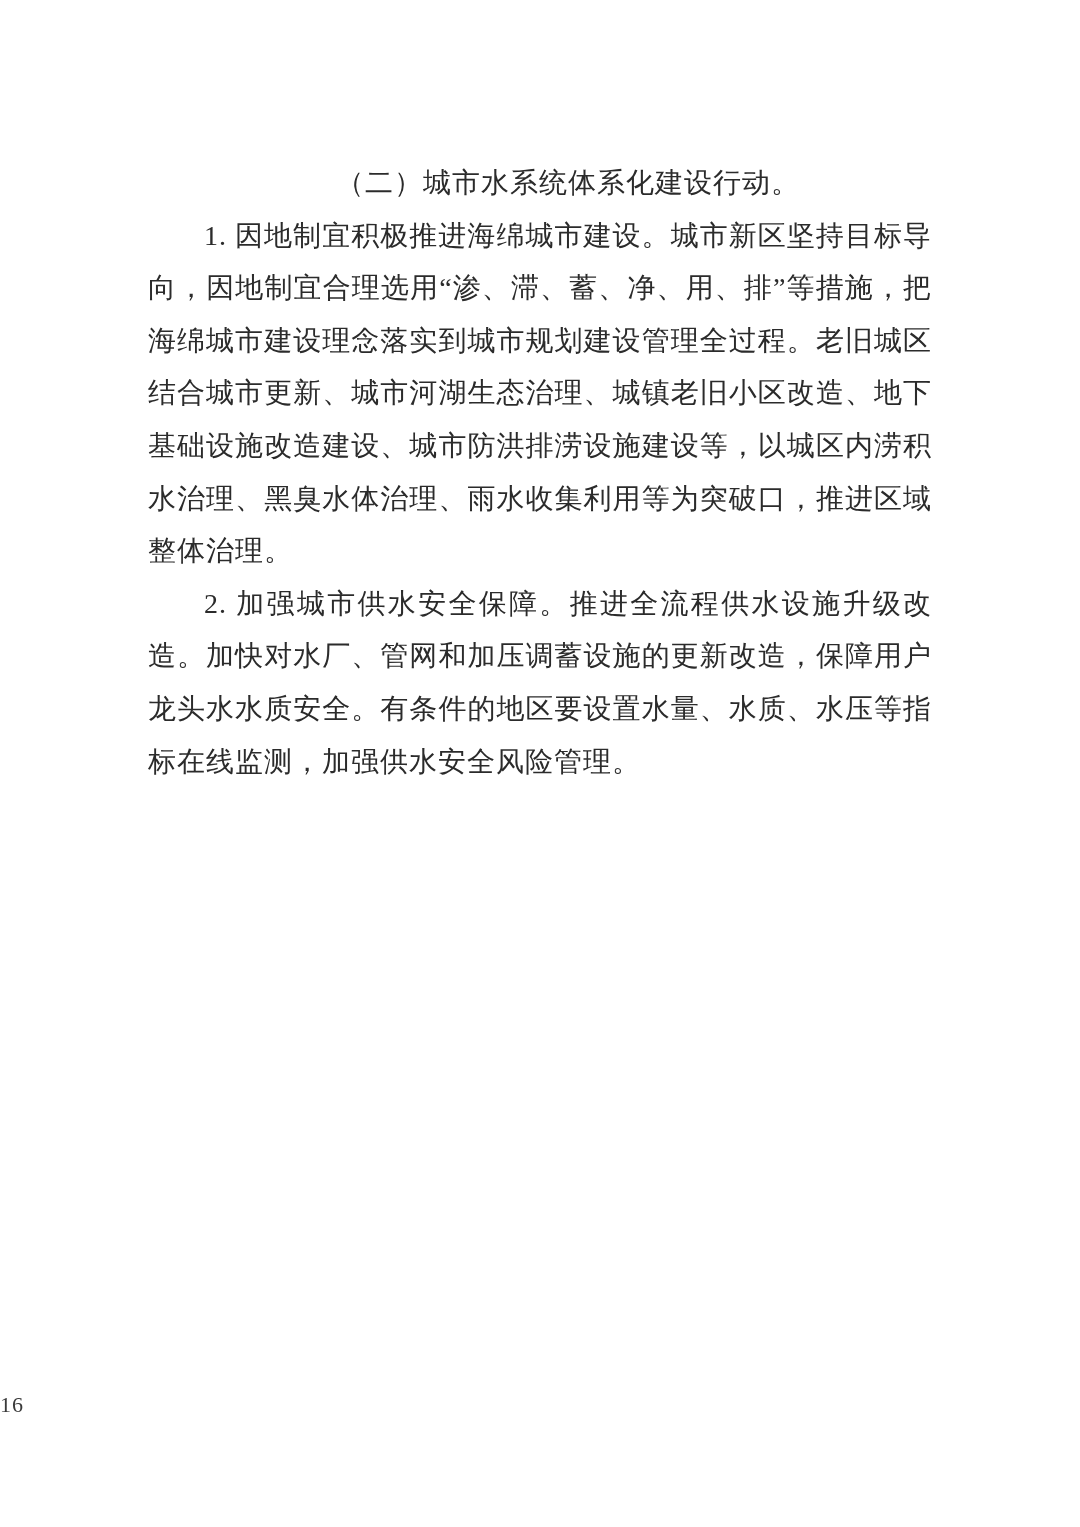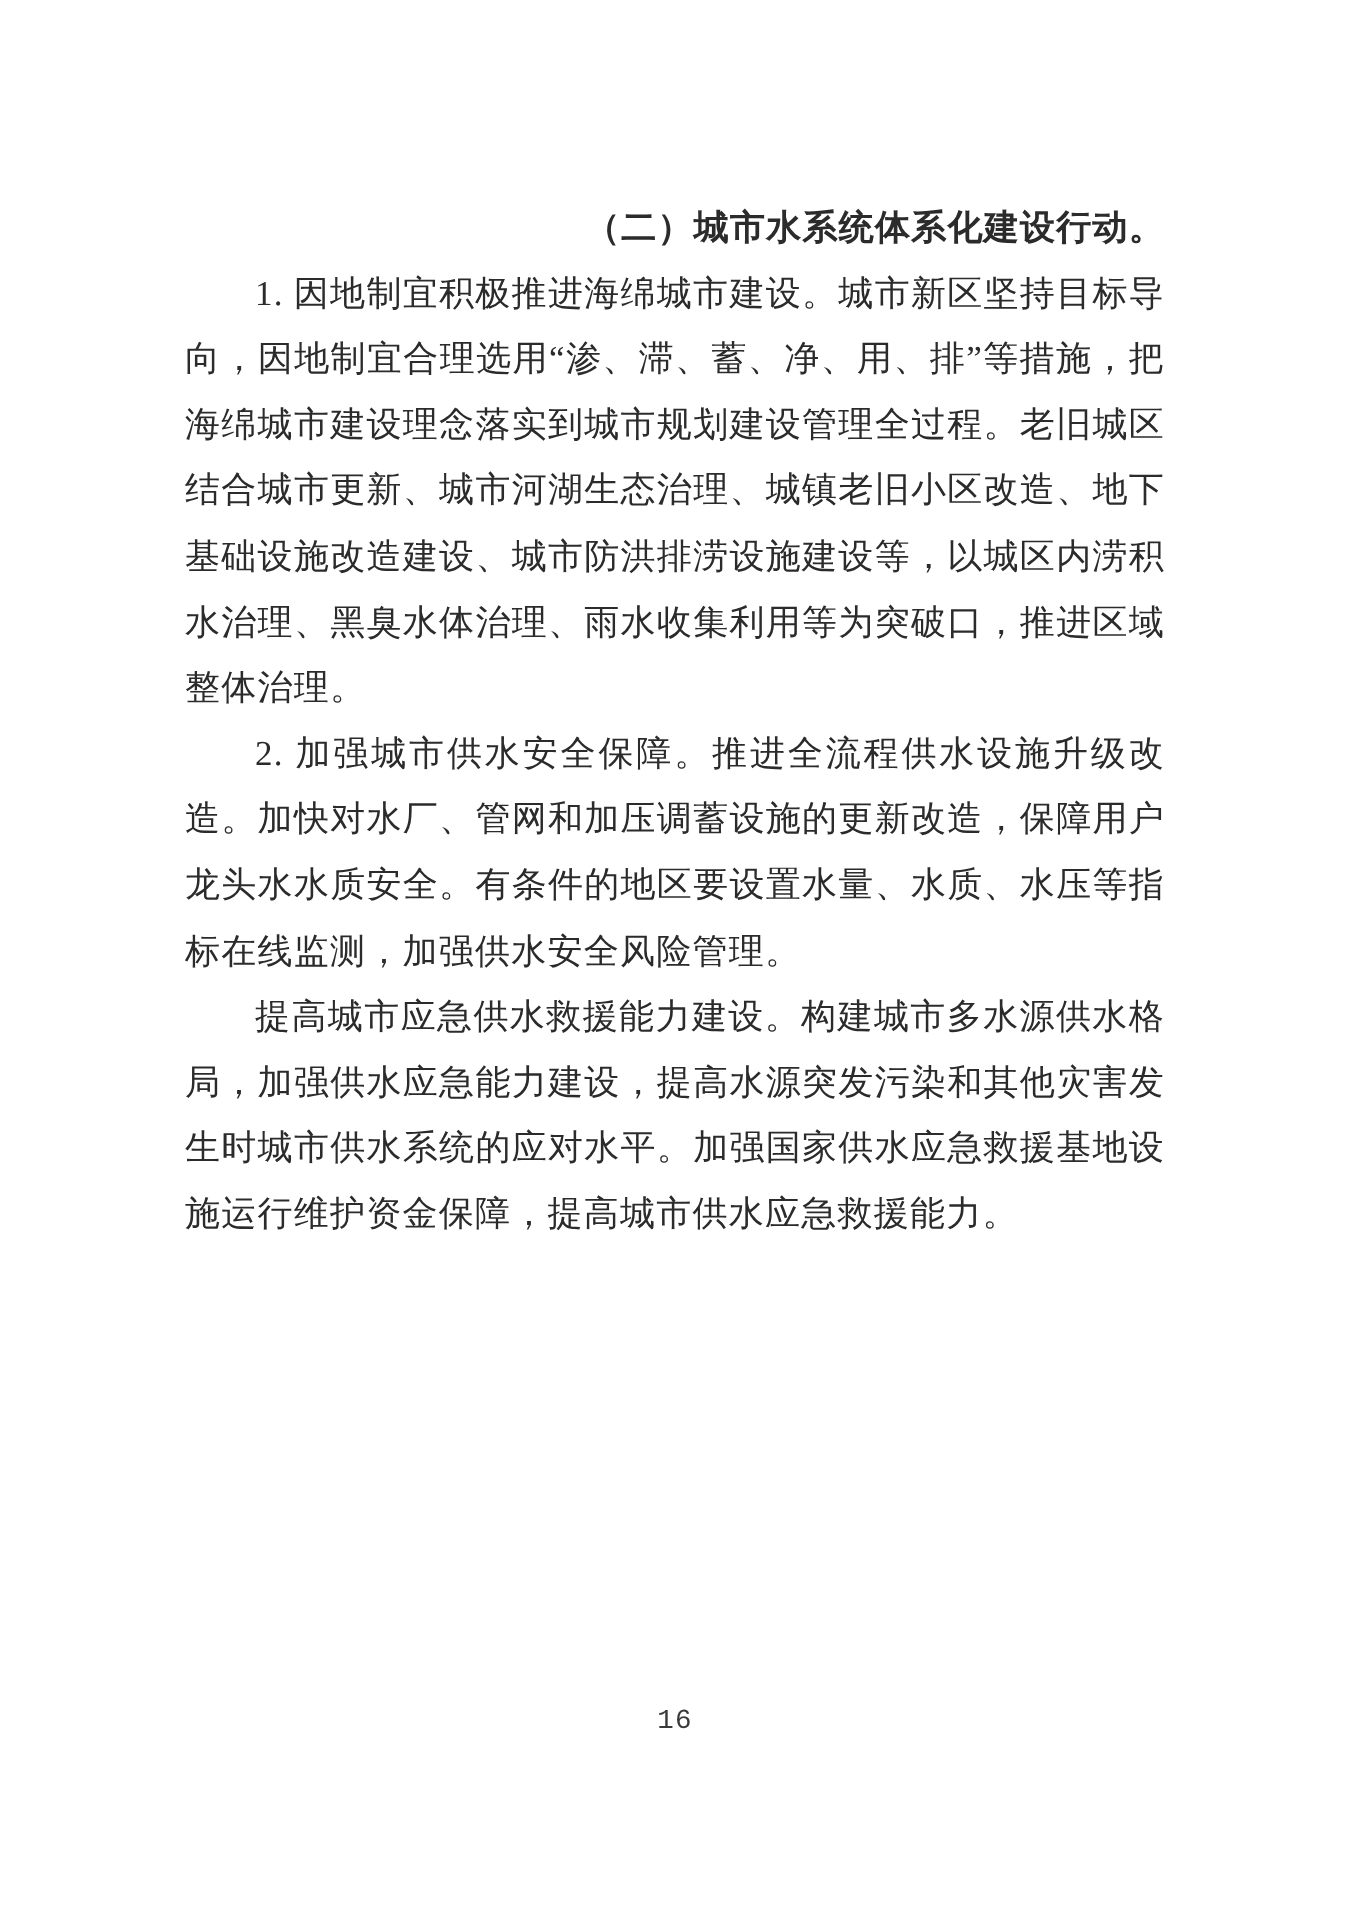--- a/index.html
+++ b/index.html
@@ -32,44 +32,42 @@
     margin: 0;
     font-size: 28px;
     line-height: 52.6px;
     letter-spacing: 1px;
     text-align: justify;
     text-indent: 2em;
     color: #2b2b2b;
     word-break: break-all;
   }
   .heading {
-    text-align: right;
-    font-weight: bold;
+    text-align: center;
+    font-weight: normal;
   }
   .page-footer {
     position: absolute;
-    top: 1364px;
+    top: 1392px;
     left: 0;
     width: 100%;
-    text-align: center;
-    font-family: Liberation Mono, monospace;
+    text-align: left;
   }
   .page-number {
     font-size: 22px;
     color: #3a3a3a;
     letter-spacing: 1px;
   }
 </style>
 </head>
 <body>
 
 <div class="page">
   <div class="content">
     <p class="heading">（二）城市水系统体系化建设行动。</p>
     <p class="para">1. 因地制宜积极推进海绵城市建设。城市新区坚持目标导向，因地制宜合理选用“渗、滞、蓄、净、用、排”等措施，把海绵城市建设理念落实到城市规划建设管理全过程。老旧城区结合城市更新、城市河湖生态治理、城镇老旧小区改造、地下基础设施改造建设、城市防洪排涝设施建设等，以城区内涝积水治理、黑臭水体治理、雨水收集利用等为突破口，推进区域整体治理。</p>
     <p class="para">2. 加强城市供水安全保障。推进全流程供水设施升级改造。加快对水厂、管网和加压调蓄设施的更新改造，保障用户龙头水水质安全。有条件的地区要设置水量、水质、水压等指标在线监测，加强供水安全风险管理。</p>
-    <p class="para">提高城市应急供水救援能力建设。构建城市多水源供水格局，加强供水应急能力建设，提高水源突发污染和其他灾害发生时城市供水系统的应对水平。加强国家供水应急救援基地设施运行维护资金保障，提高城市供水应急救援能力。</p>
   </div>
 
   <div class="page-footer">
     <span class="page-number">16</span>
   </div>
 </div>
 
 </body></html>

